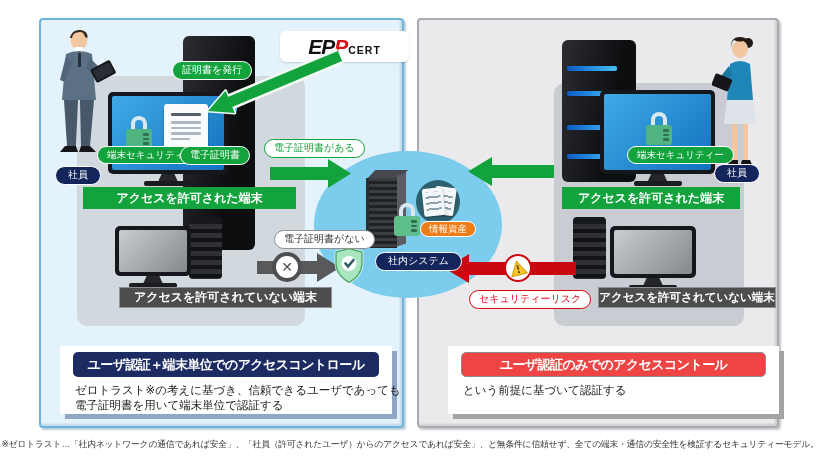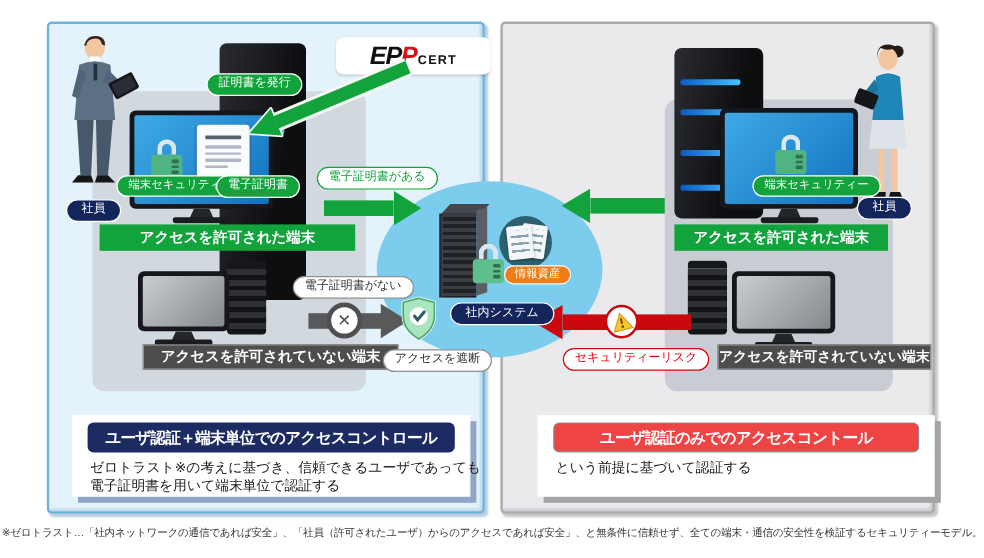--- a/index.html
+++ b/index.html
@@ -307,35 +307,34 @@
       </div>
   </div>
 
   <div class="pill pill-orange" style="left:420px;top:221px;">情報資産</div>
   <div class="pill pill-navy" style="left:375px;top:252px;">社内システム</div>
 
   <div class="pill pill-ogreen" style="left:264px;top:139px;">電子証明書がある</div>
   <div class="abody green" style="left:270px;top:167px;width:58px;height:13px;"></div>
   <div class="ahead head-right green" style="left:328px;top:159px;width:23px;height:29px;"></div>
 
-  <div class="pill pill-ogray" style="left:244px;top:230px;">電子証明書がない</div>
+  <div class="pill pill-ogray" style="left:274px;top:230px;">電子証明書がない</div>
   <div class="abody grayarrow" style="left:257px;top:261px;width:62px;height:13px;"></div>
   <div class="ahead head-right grayarrow" style="left:317px;top:253px;width:23px;height:29px;"></div>
   <div class="xcircle">
     <span>✕</span>
   </div>
   <div class="shieldwrap">
     <svg width="30" height="37" viewBox="0 0 30 37">
       <path d="M15 1.5 L28 5 V16 C28 25 22 31.5 15 35.5 C8 31.5 2 25 2 16 V5 Z" fill="#A9E5BF" stroke="#fff" stroke-width="2.6"></path>
       <path d="M15 1.5 L28 5 V16 C28 25 22 31.5 15 35.5 C8 31.5 2 25 2 16 V5 Z" fill="#A9E5BF" stroke="#4CA96B" stroke-width="1.4"></path>
       <circle cx="15" cy="16.5" r="7.5" fill="#fff"></circle>
       <path d="M11.5 16.5 l2.5 3 l5.5 -6.5" stroke="#2C5E66" stroke-width="2.6" fill="none" stroke-linecap="round"></path>
     </svg>
   </div>
-  <div class="pill pill-ogray" style="left:319px;top:291px;">アクセスを遮断</div>
 
   <div class="ahead head-left green" style="left:468px;top:157px;width:24px;height:29px;"></div>
   <div class="abody green" style="left:492px;top:165px;width:62px;height:13px;"></div>
 
   <div class="ahead head-left redarrow" style="left:445px;top:254px;width:24px;height:29px;"></div>
   <div class="abody redarrow" style="left:469px;top:262px;width:107px;height:13px;"></div>
   <div class="warncircle">
     <svg width="18" height="16" viewBox="0 0 18 16" style="transform:rotate(-14deg);">
       <polygon points="9,1 17,15 1,15" fill="#F6C62F" stroke="#D79F17" stroke-width="1"></polygon>
       <rect x="8.1" y="5" width="1.8" height="5" rx="0.9" fill="#7A4A06"></rect>

